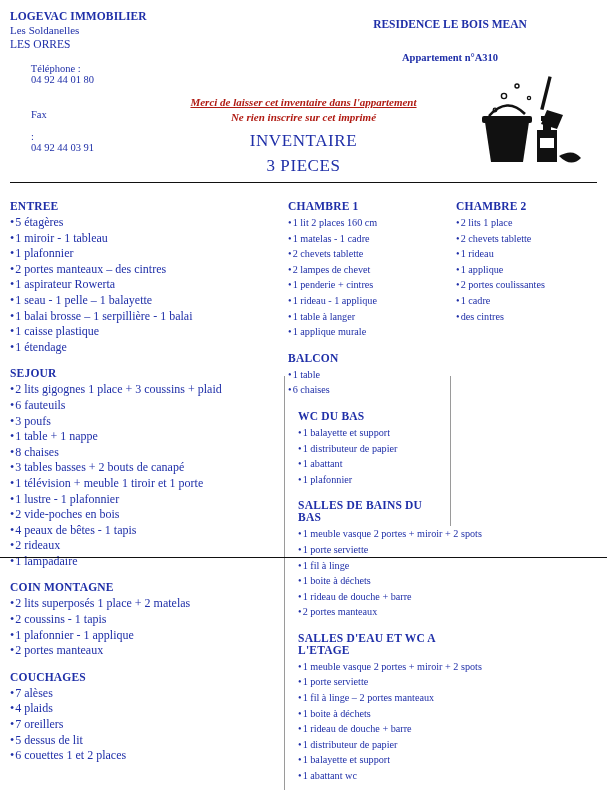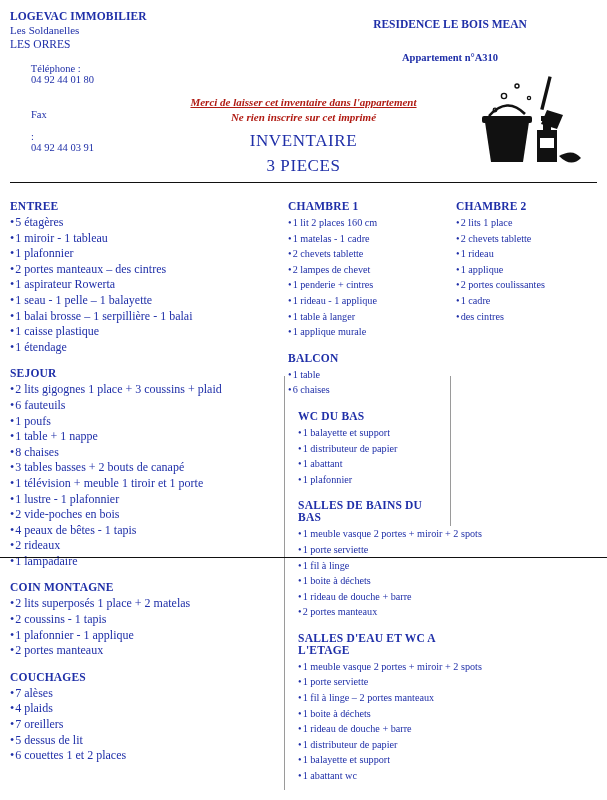--- a/index.html
+++ b/index.html
@@ -272,21 +272,21 @@
           <li>1 caisse plastique</li>
           <li>1 étendage</li>
         </ul>
       </div>
 
       <div class="section">
         <div class="section-title">SEJOUR</div>
         <ul class="items">
           <li>2 lits gigognes 1 place + 3 coussins + plaid</li>
           <li>6 fauteuils</li>
-          <li>1 poufs</li>
+          <li>3 poufs</li>
           <li>1 table + 1 nappe</li>
           <li>8 chaises</li>
           <li>3 tables basses + 2 bouts de canapé</li>
           <li>1 télévision + meuble 1 tiroir et 1 porte</li>
           <li>1 lustre  -  1 plafonnier</li>
           <li>2 vide-poches en bois</li>
           <li>4 peaux de bêtes  -  1 tapis</li>
           <li>2 rideaux</li>
           <li>1 lampadaire</li>
         </ul>

